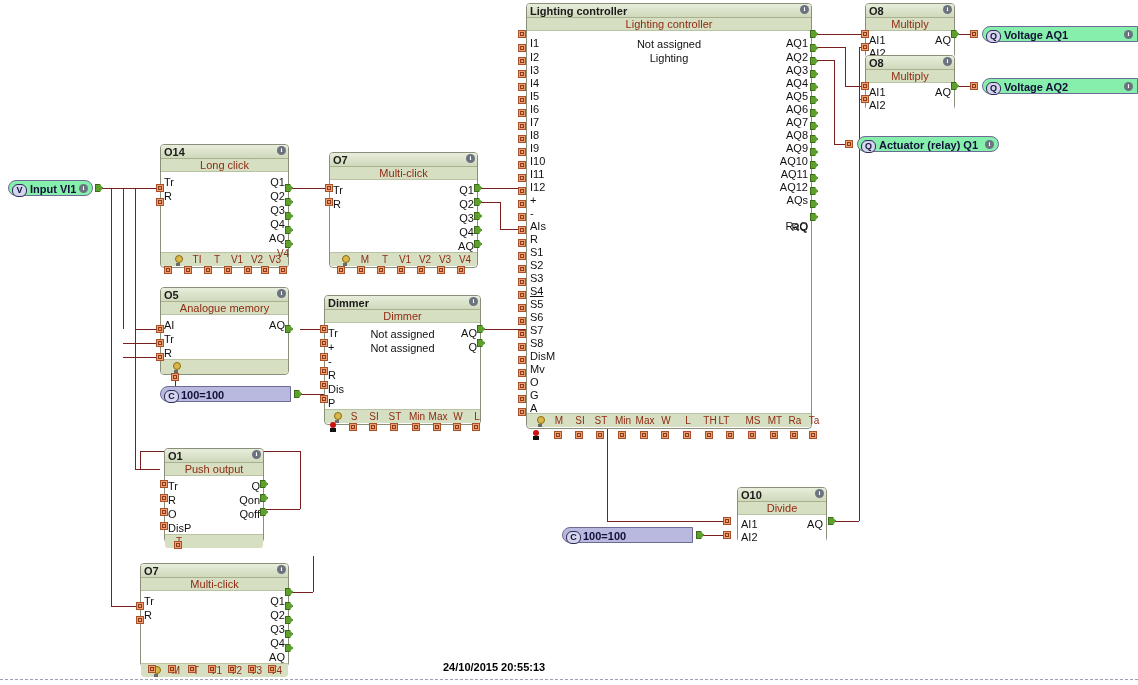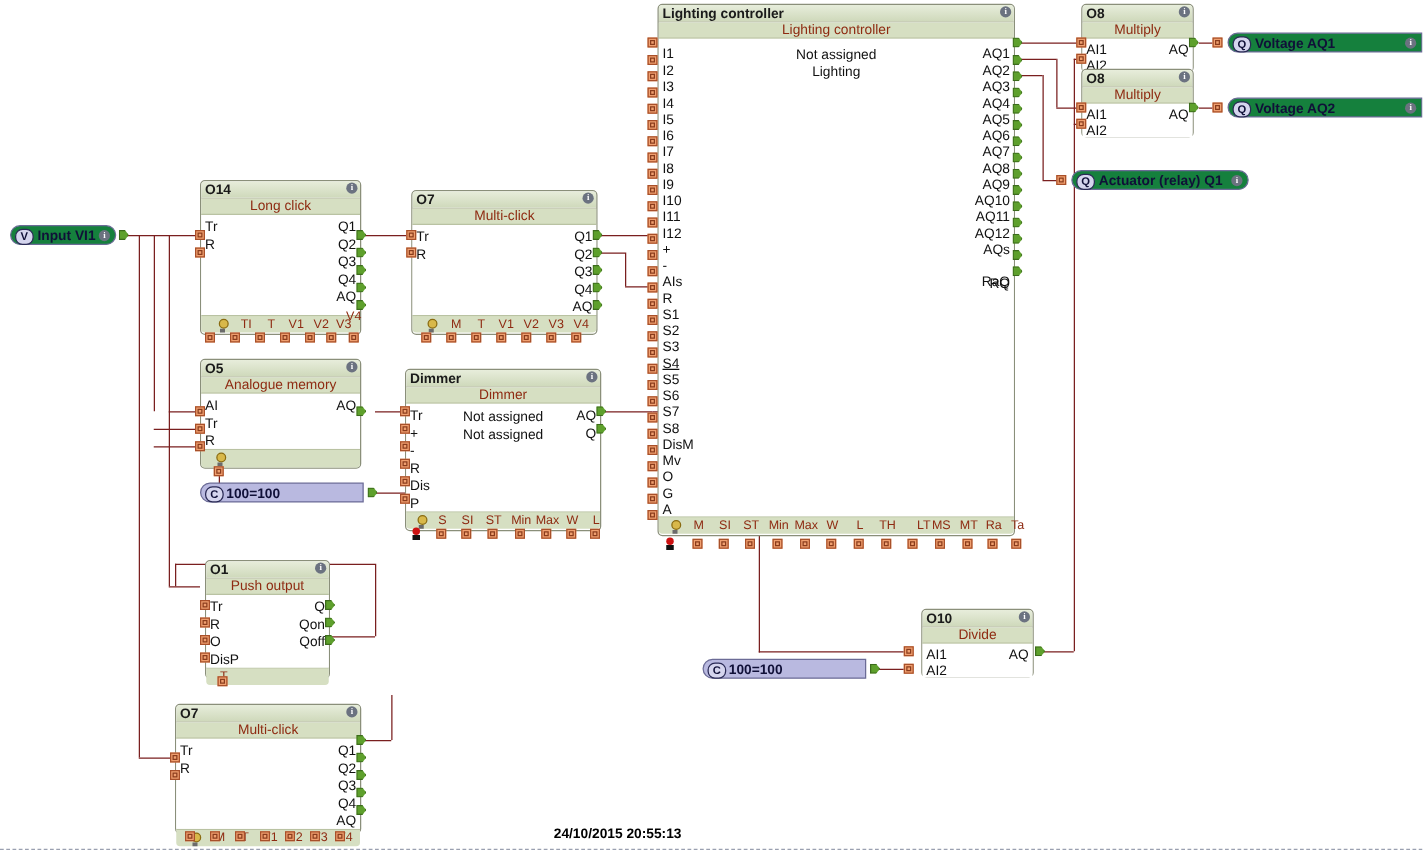--- a/index.html
+++ b/index.html
@@ -44,21 +44,21 @@
 
   
   .bulb{position:absolute;width:7px;height:10px;top:2px;}
   .bulb i{display:block;width:6px;height:6px;border-radius:50%;background:#d8b84a;border:1px solid #8a6b10;}
   .bulb b{display:block;width:4px;height:3px;margin-left:1px;background:#6b6b6b;}
   .redpin{position:absolute;width:7px;height:10px;}
   .redpin i{display:block;width:6px;height:6px;border-radius:50%;background:#cc1111;}
   .redpin b{display:block;width:6px;height:4px;background:#111;}
 
   
-  .io{position:absolute;height:16px;line-height:16px;background:#15803d;border:1px solid #6b6b96;
+  .io{position:absolute;height:16px;line-height:16px;background:#86efac;border:1px solid #6b6b96;
       border-radius:8px;box-sizing:border-box;font-weight:bold;font-size:11px;color:#101038;
       padding-left:3px;white-space:nowrap;}
   .io .tag{display:inline-block;width:13px;height:11px;line-height:11px;border:1px solid #2a2a55;
       border-radius:6px;background:#d5d5ee;text-align:center;font-size:9px;font-weight:bold;margin-right:3px;}
   .io .ii{position:absolute;right:4px;top:3px;}
 
   
   .konst{position:absolute;height:16px;line-height:16px;background:#b9b9e0;border:1px solid #6b6b96;
       border-radius:8px;box-sizing:border-box;font-weight:bold;font-size:11px;color:#101038;padding-left:3px;white-space:nowrap;}
   .konst .tag{display:inline-block;width:13px;height:11px;line-height:11px;border:1px solid #2a2a55;
@@ -442,21 +442,21 @@
           <b></b>
         </div>
       <div class="pl" style="left:32px;">M</div>
       <div class="pl" style="left:53px;">SI</div>
       <div class="pl" style="left:74px;">ST</div>
       <div class="pl" style="left:96px;">Min</div>
       <div class="pl" style="left:118px;">Max</div>
       <div class="pl" style="left:139px;">W</div>
       <div class="pl" style="left:161px;">L</div>
       <div class="pl" style="left:183px;">TH</div>
-      <div class="pl" style="left:204px;padding-left:16px;">LT</div>
+      <div class="pl" style="left:189px;padding-left:16px;">LT</div>
       <div class="pl" style="left:226px;">MS</div>
       <div class="pl" style="left:248px;">MT</div>
       <div class="pl" style="left:268px;">Ra</div>
       <div class="pl" style="left:287px;">Ta</div>
     </div>
   </div>
 
   <div class="cin" style="left:518px;top:30px;"></div>
   <div class="cin" style="left:518px;top:44px;"></div>
   <div class="cin" style="left:518px;top:57px;"></div>

